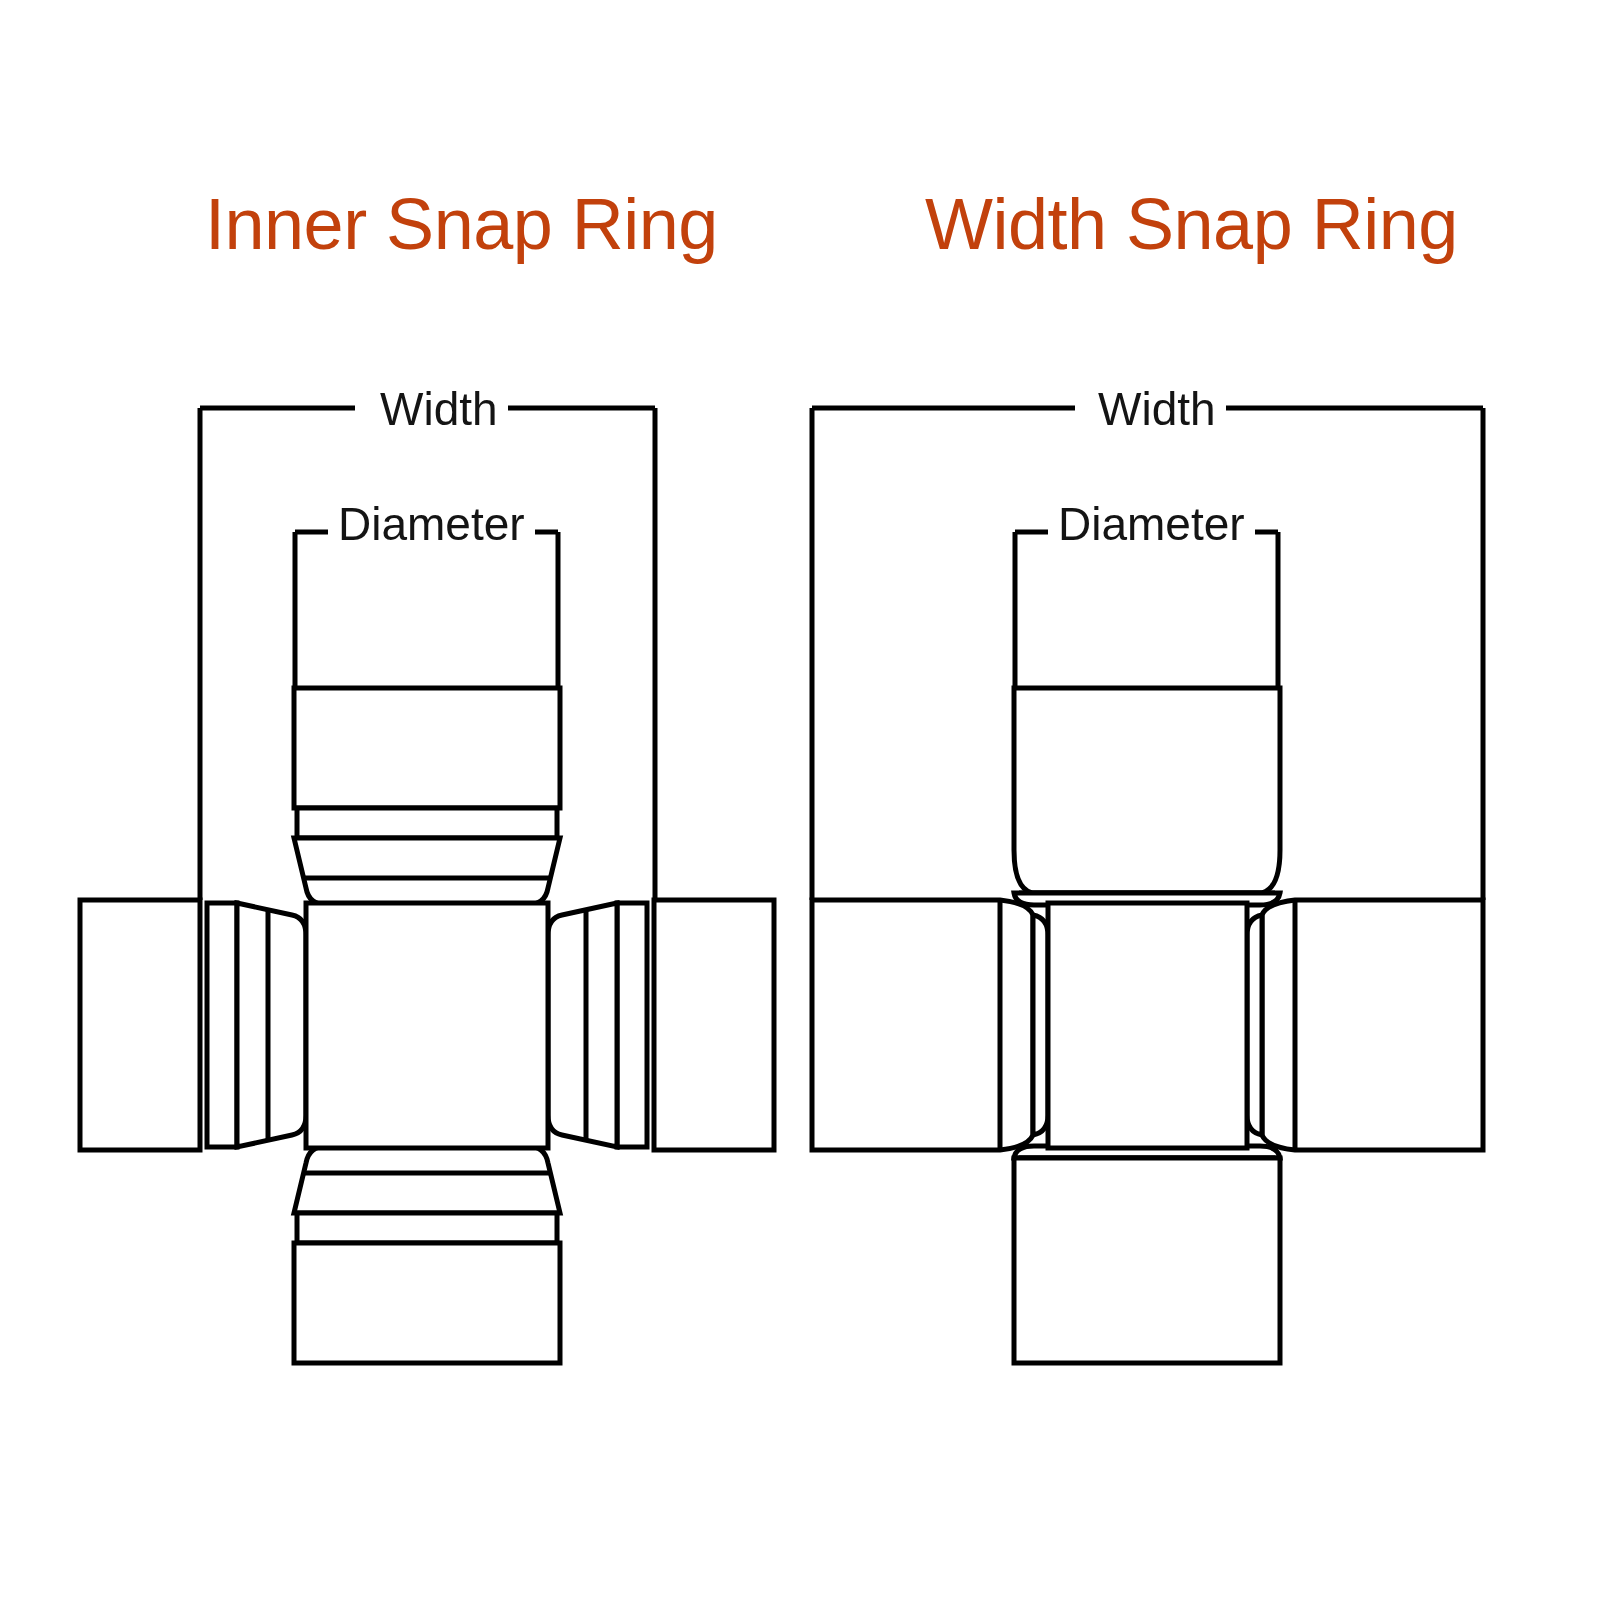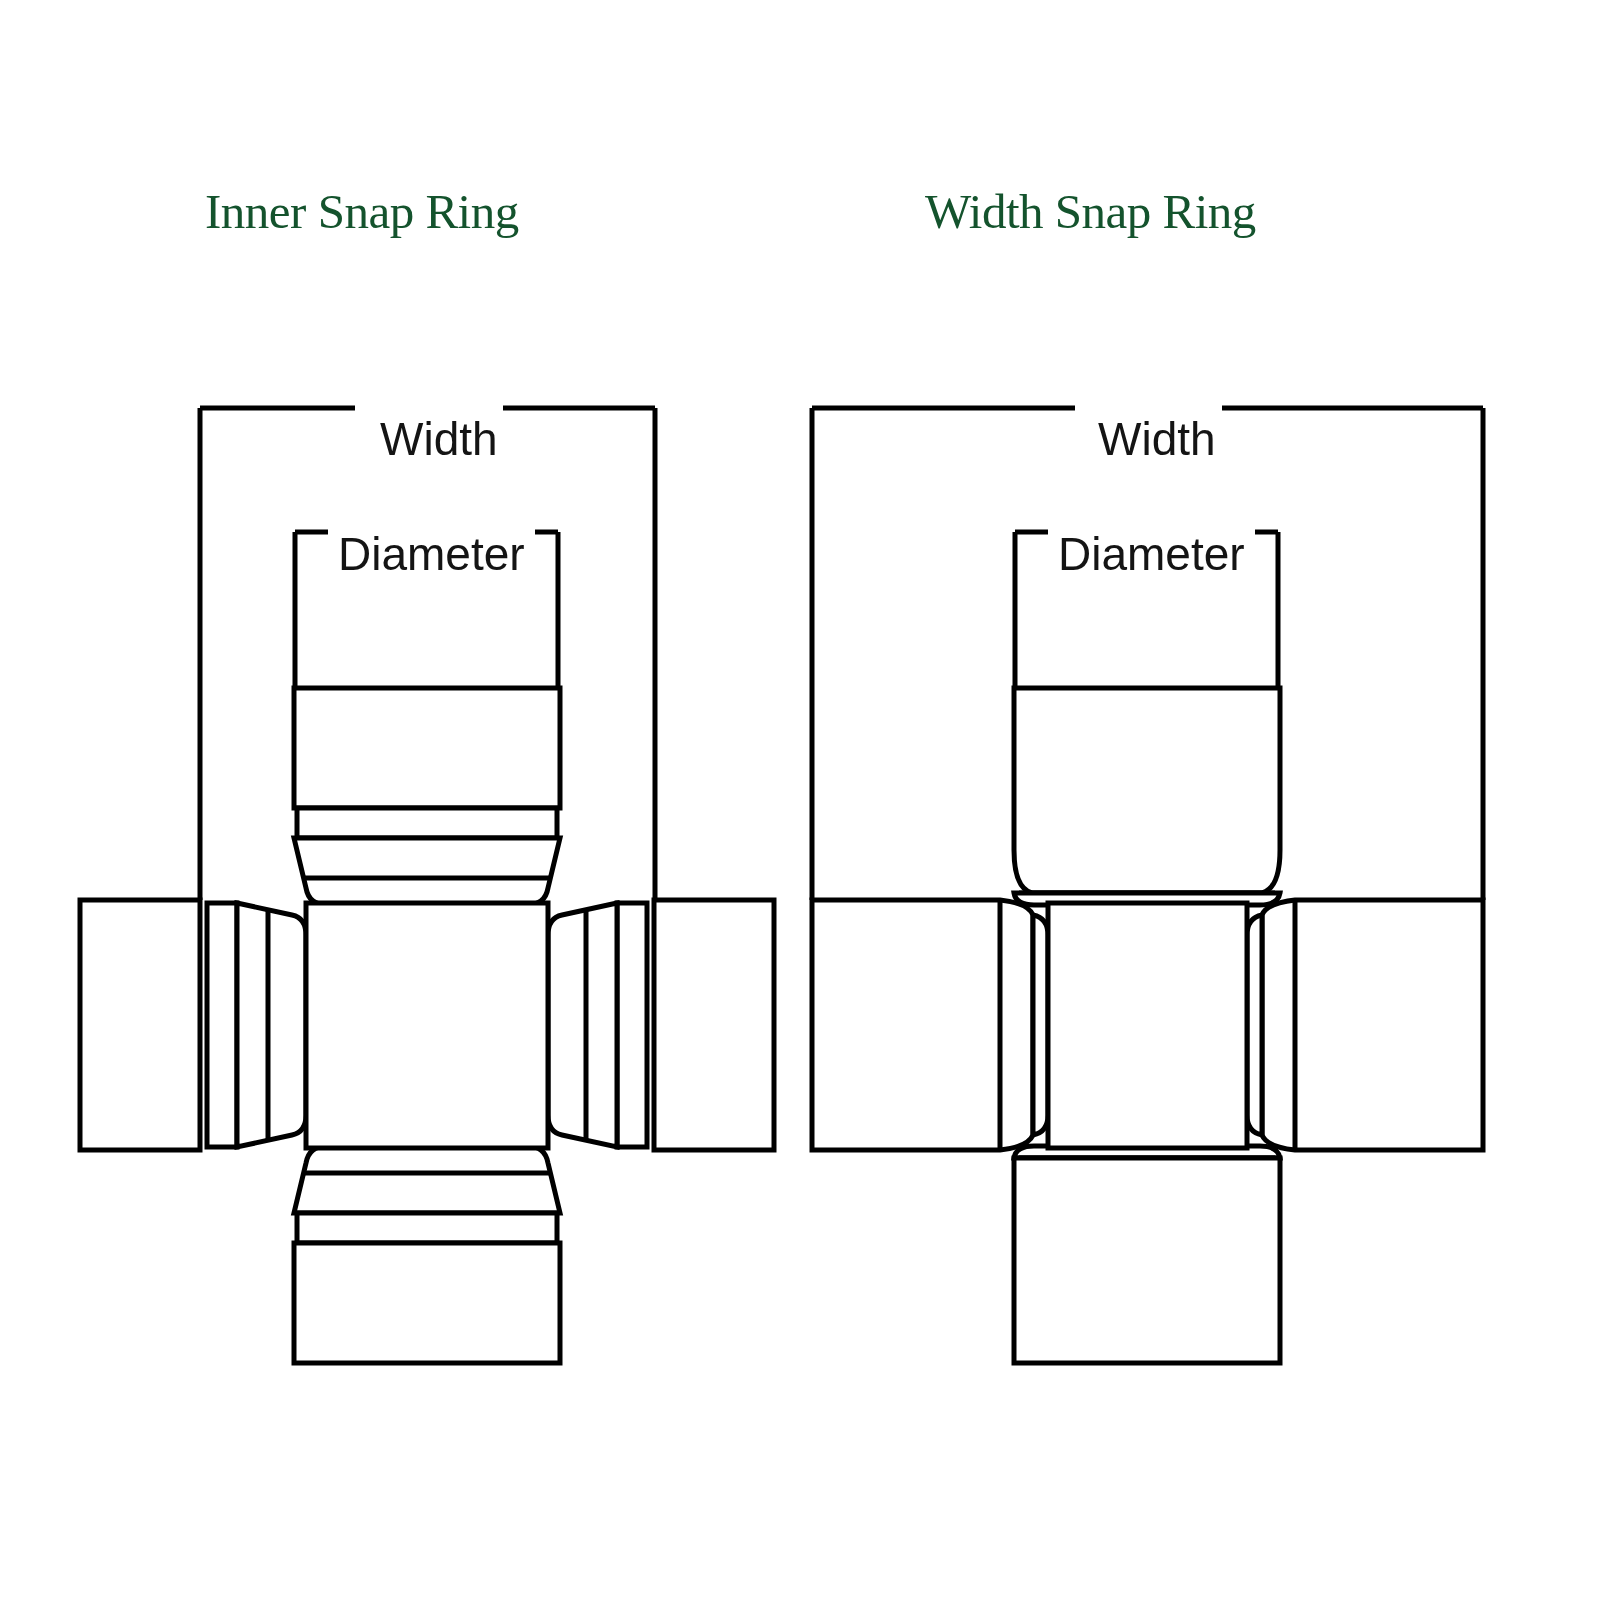--- a/index.html
+++ b/index.html
@@ -15,26 +15,25 @@
     overflow: hidden;
   }
   #diagram-root {
     position: relative;
     width: 1600px;
     height: 1600px;
     background: #ffffff;
   }
   .panel-title {
     position: absolute;
-    font-size: 49px;
+    font-size: 72px;
     font-weight: 400;
     letter-spacing: -0.5px;
-    color: #14532d;
+    color: #c2410c;
     white-space: nowrap;
-    font-family: Liberation Serif, serif;
   }
   #title-inner { left: 205px; top: 183px; }
   #title-outer { left: 925px; top: 183px; }
 
   svg.drawing {
     position: absolute;
     left: 0;
     top: 0;
     width: 1600px;
     height: 1600px;
@@ -59,21 +58,20 @@
     stroke-linecap: butt;
   }
   .dim-label {
     position: absolute;
     font-size: 46px;
     font-weight: 400;
     color: #141414;
     white-space: nowrap;
     background: #ffffff;
     padding: 0 10px;
-    margin-top: 30px;
   }
   #width-label-left  { left: 370px;  top: 382px; }
   #width-label-right { left: 1088px; top: 382px; }
   #diam-label-left   { left: 328px;  top: 497px; }
   #diam-label-right  { left: 1048px; top: 497px; }
 </style>
 </head>
 <body>
 
 <div id="diagram-root">

